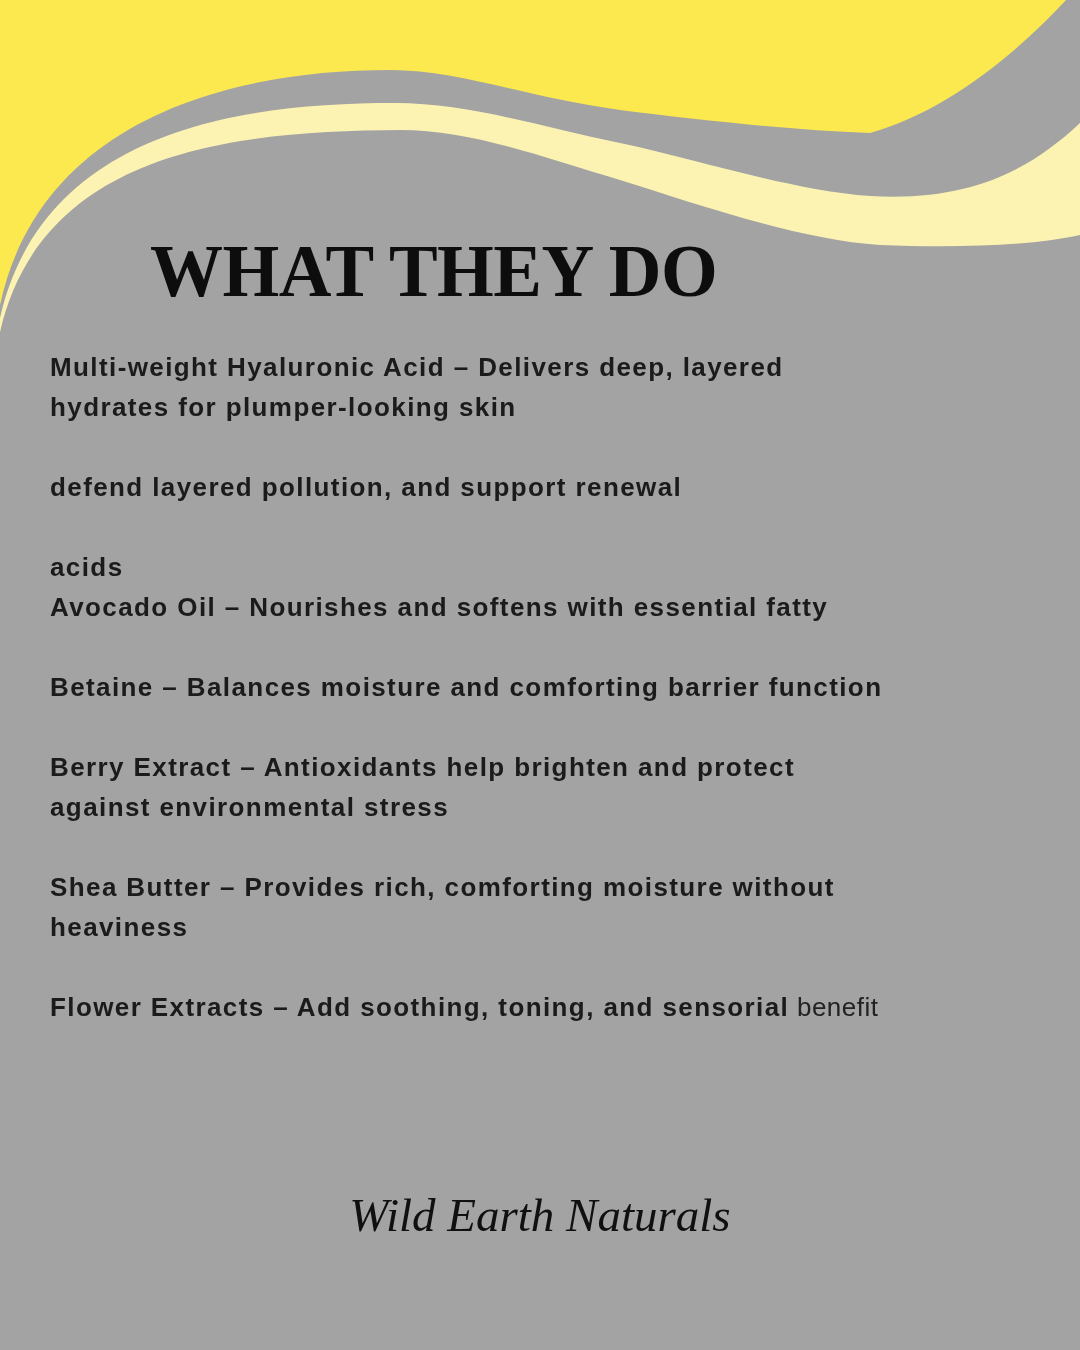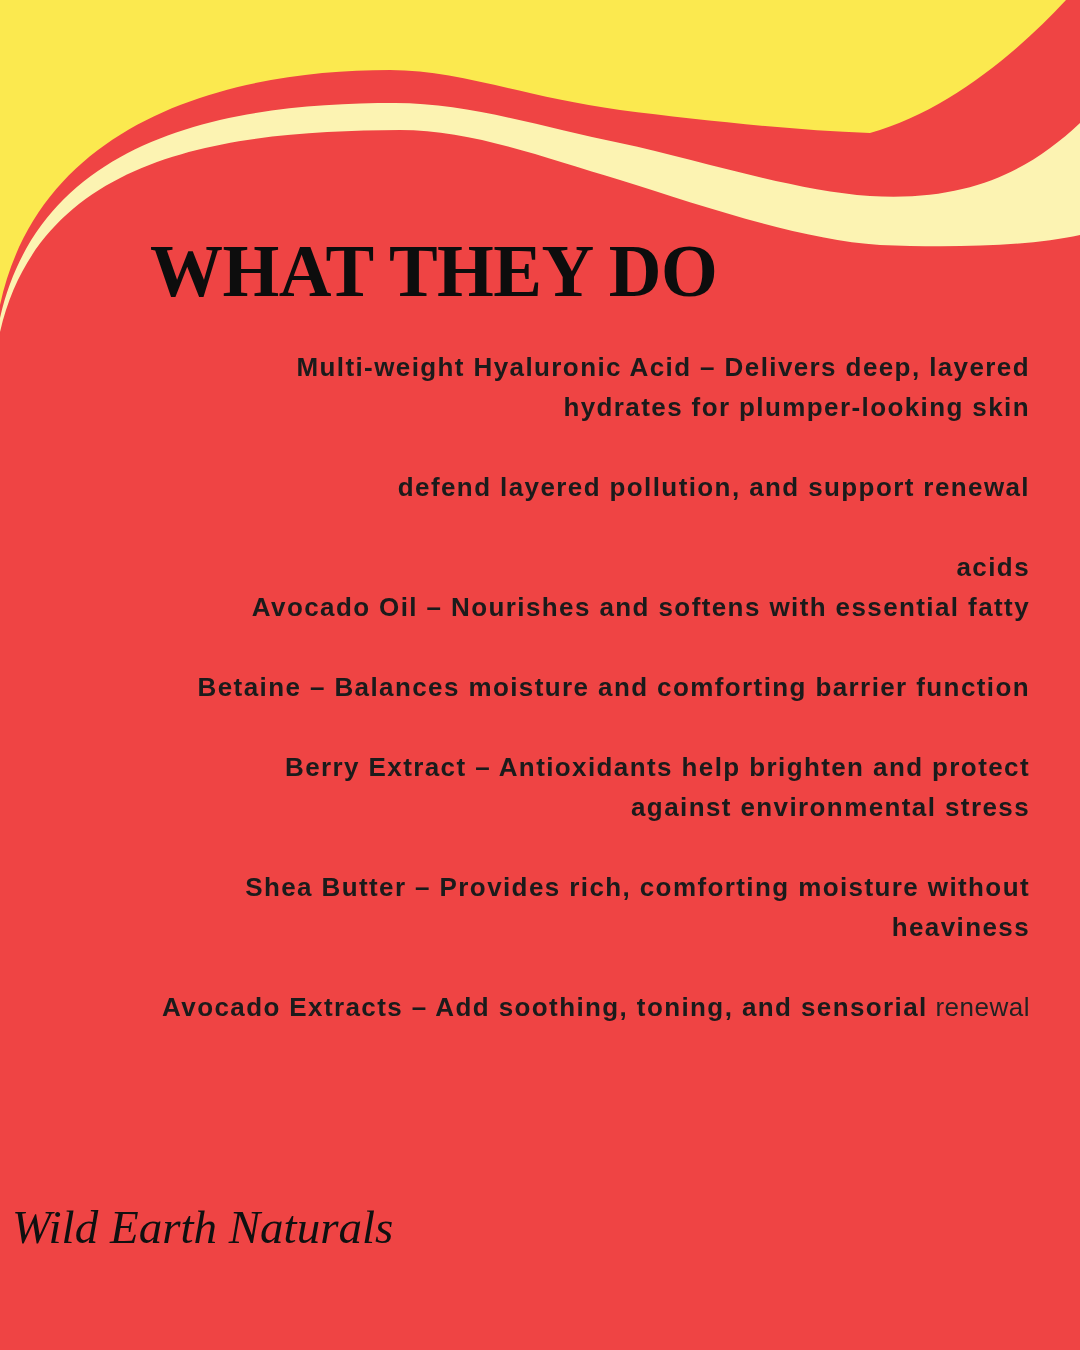--- a/index.html
+++ b/index.html
@@ -1,20 +1,20 @@
 <!DOCTYPE html>
 <html><head>
 <meta charset="utf-8">
 <style>
   html,body { margin:0; padding:0; background:#e8e8e8; }
   .poster {
     position:relative;
     width:1080px; height:1350px;
     margin:0 auto;
-    background:#ef4444;
+    background:#a3a3a3;
     overflow:hidden;
     font-family:"Liberation Sans", sans-serif;
   }
   .waves {
     position:absolute; top:0; left:0;
     display:block;
     width:1080px; height:340px;
   }
   .title {
     position:absolute;
@@ -28,40 +28,40 @@
     color:#0d0d0d;
     white-space:pre;
   }
   .content {
     position:absolute;
     top:347px; left:50px; right:50px;
   }
   .item { margin:0 0 40px 0; }
   .ln {
     display:flex;
-    justify-content:flex-end;
+    justify-content:flex-start;
   }
   .ln > span {
     white-space:pre;
     font-weight:700;
     font-size:26px;
     line-height:40px;
     letter-spacing:1.4px;
     color:#1b1b1b;
   }
   .ln > span.tail {
     font-weight:400;
     letter-spacing:0.5px;
     color:#222222;
   }
   .brand {
     position:absolute;
     top:1192px; left:0; right:0;
-    margin:12px;
-    text-align:left;
+    margin:0;
+    text-align:center;
     font-family:"Liberation Serif", serif;
     font-style:italic;
     font-weight:400;
     font-size:47px;
     line-height:1;
     color:#101010;
   }
 </style>
 </head>
 <body>
@@ -144,22 +144,22 @@
           <span>Shea Butter – Provides rich, comforting moisture without</span>
           <span class="tail"></span>
         </span>
         <span class="ln">
           <span>heaviness</span>
         </span>
       </p>
 
     <p class="item">
         <span class="ln">
-          <span>Avocado Extracts – Add soothing, toning, and sensorial</span>
-          <span class="tail"> renewal</span>
+          <span>Flower Extracts – Add soothing, toning, and sensorial</span>
+          <span class="tail"> benefit</span>
         </span>
         <span class="ln">
           <span></span>
         </span>
       </p>
 
   </div>
 
   <p class="brand">Wild Earth Naturals</p>
 

